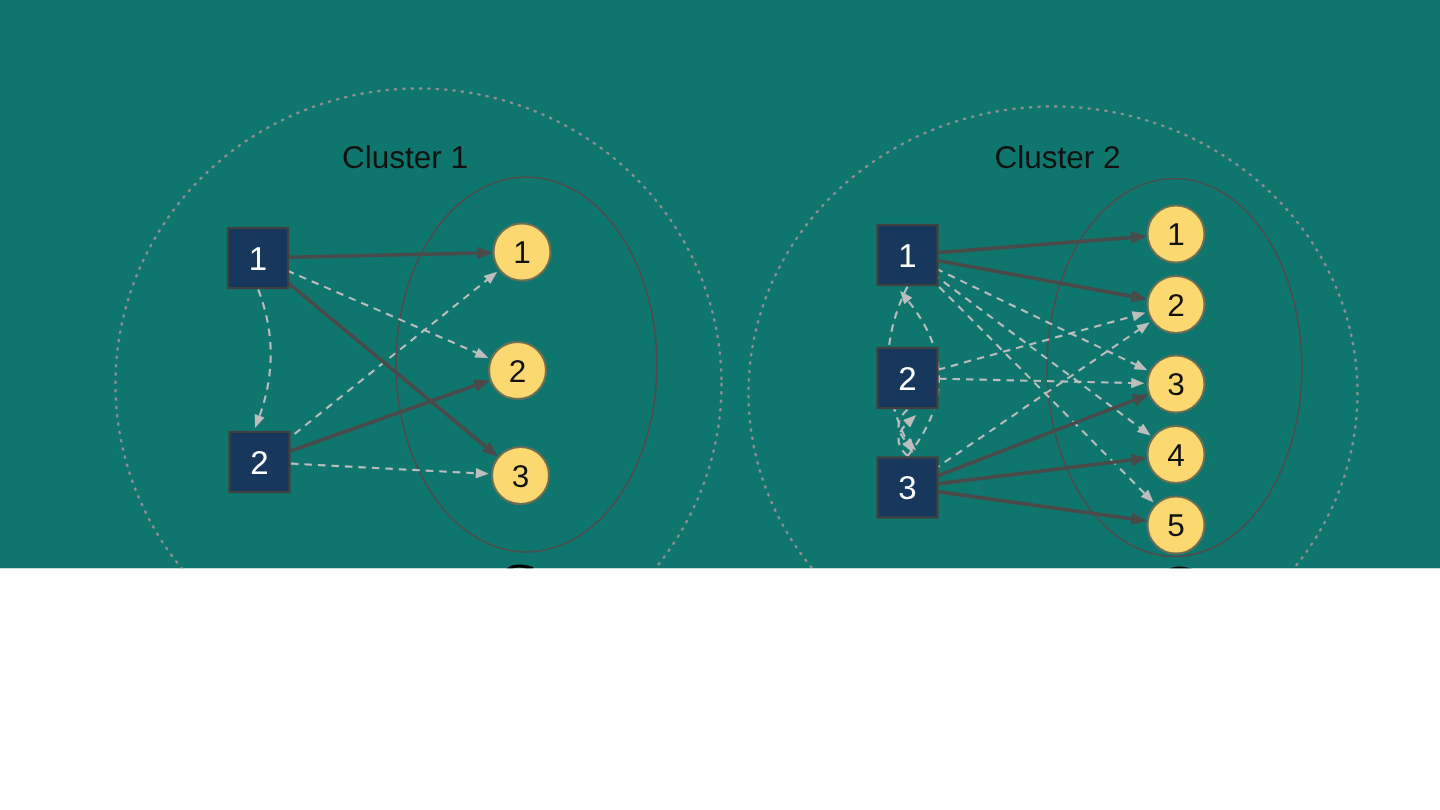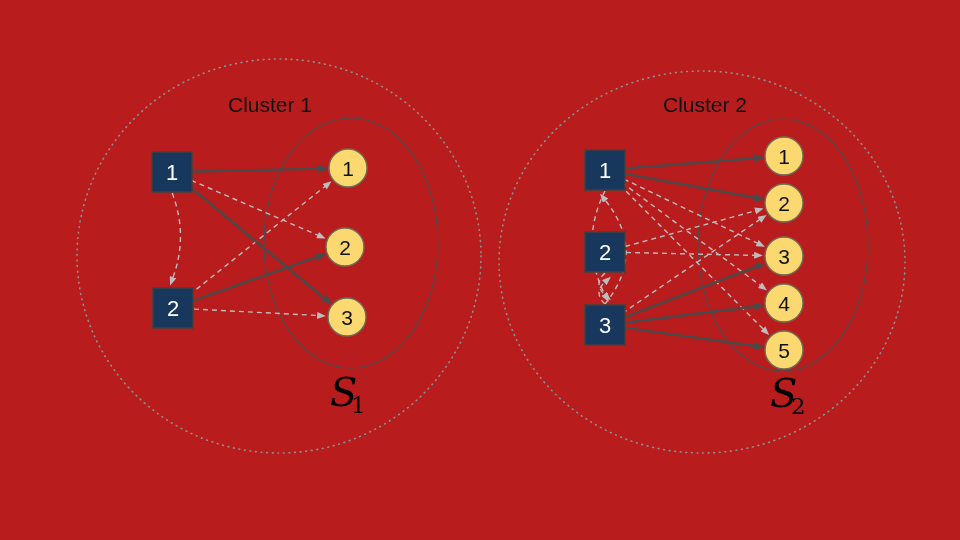--- a/index.html
+++ b/index.html
@@ -1,16 +1,16 @@
 <!DOCTYPE html>
 <html><head>
 <meta charset="utf-8">
 <style>
   html,body{margin:0;padding:0;background:#ffffff;}
-  .page{width:960px;height:540px;background:#b91c1c;position:relative;overflow:hidden;
+  .page{width:960px;height:379px;background:#0f766e;position:relative;overflow:hidden;
         font-family:"Liberation Sans",sans-serif;}
   svg{display:block;}
   .boundary{fill:none;stroke:var(--boundary,#8f8f8f);stroke-width:1.6;
             stroke-dasharray:0.8 4.8;stroke-linecap:round;}
   .set-ellipse{fill:none;stroke:var(--set-ellipse,#4d4d4d);stroke-width:1.1;}
   .cluster-title{font-family:"Liberation Sans",sans-serif;font-size:21px;
                  fill:var(--title,#111);text-anchor:middle;}
   .edge-solid{stroke:var(--solid-edge,#4a4a4a);stroke-width:2.4;fill:none;}
   .edge-dashed{stroke:var(--dashed-edge,#bdbdbd);stroke-width:1.4;fill:none;
                stroke-dasharray:5 4;}

